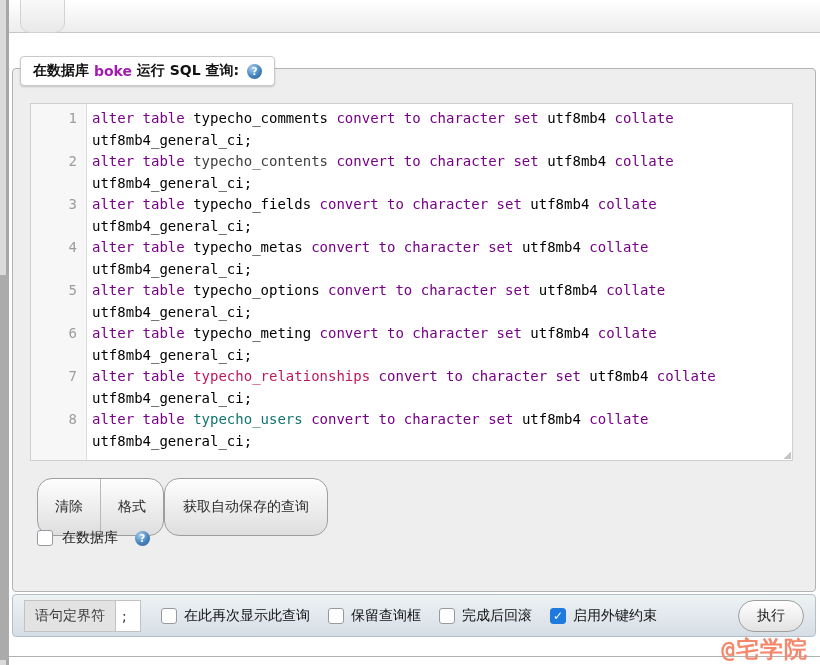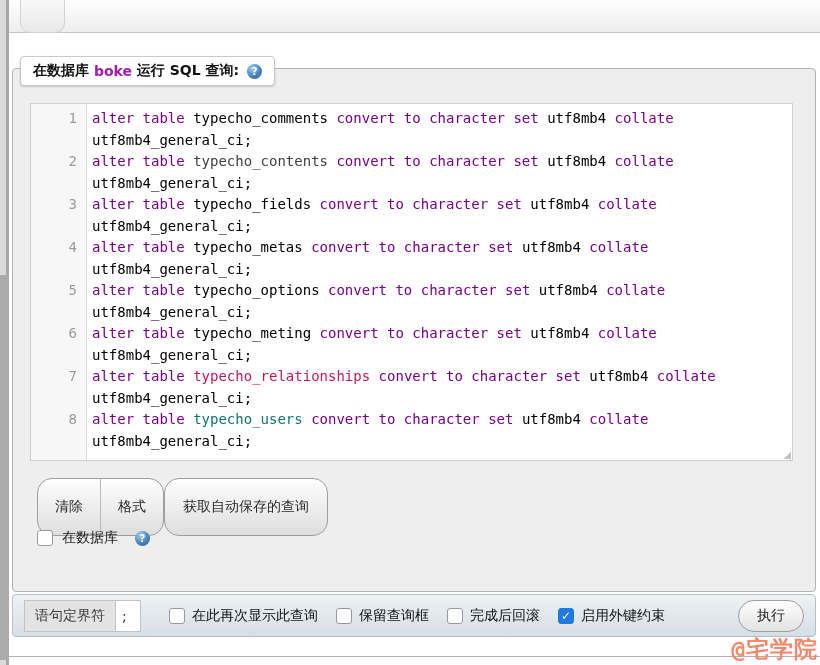--- a/index.html
+++ b/index.html
@@ -69,30 +69,30 @@
 
   
   .footer-bar { position:absolute; left:12px; top:594px; width:804px; height:43px;
     background:linear-gradient(#eef2f5,#d6dee5); border:1px solid #b4bfc8; border-radius:4px;
     display:flex; align-items:center; padding:0 11px; }
   .delim-group { display:flex; align-items:stretch; height:32px; }
   .delim-label { background:#e3e3e3; border:1px solid #c2c2c2; border-right:none;
     display:flex; align-items:center; padding:0 10px; font-size:14px; color:#3c3c3c; }
   .delim-input { width:26px; height:32px; border:1px solid #c2c2c2; background:#fff;
     font-size:14px; padding-left:6px; color:#333; font-family:inherit; }
-  .footer-checks { display:flex; align-items:center; gap:18px; margin-left:28px; }
+  .footer-checks { display:flex; align-items:center; gap:18px; margin-left:20px; }
   .cb-item { display:flex; align-items:center; gap:7px; }
   .cb-item .cb-label { font-size:14px; color:#111; white-space:nowrap; }
   .exec-btn { margin-left:auto; padding:6px 18px; border:1px solid #9e9e9e; border-radius:16px;
     background:linear-gradient(#ffffff,#e2e2e2); font-size:14px; color:#222;
     cursor:pointer; font-family:inherit; }
 
   
   .bottom-rule { position:absolute; left:9px; right:0; top:656px; border-top:1px solid #b0b0b0; }
-  .watermark { position:absolute; right:2px; top:634px; z-index:10;
+  .watermark { position:absolute; right:12px; top:634px; z-index:10;
     font-family:"DejaVu Sans Mono","Liberation Mono",monospace; font-weight:bold;
     font-size:23px; color:#f6876b; letter-spacing:1px; }
 </style>
 </head>
 <body>
 
 <div class="stage">
 
   <div class="left-edge">
     <div class="thumb"></div>

